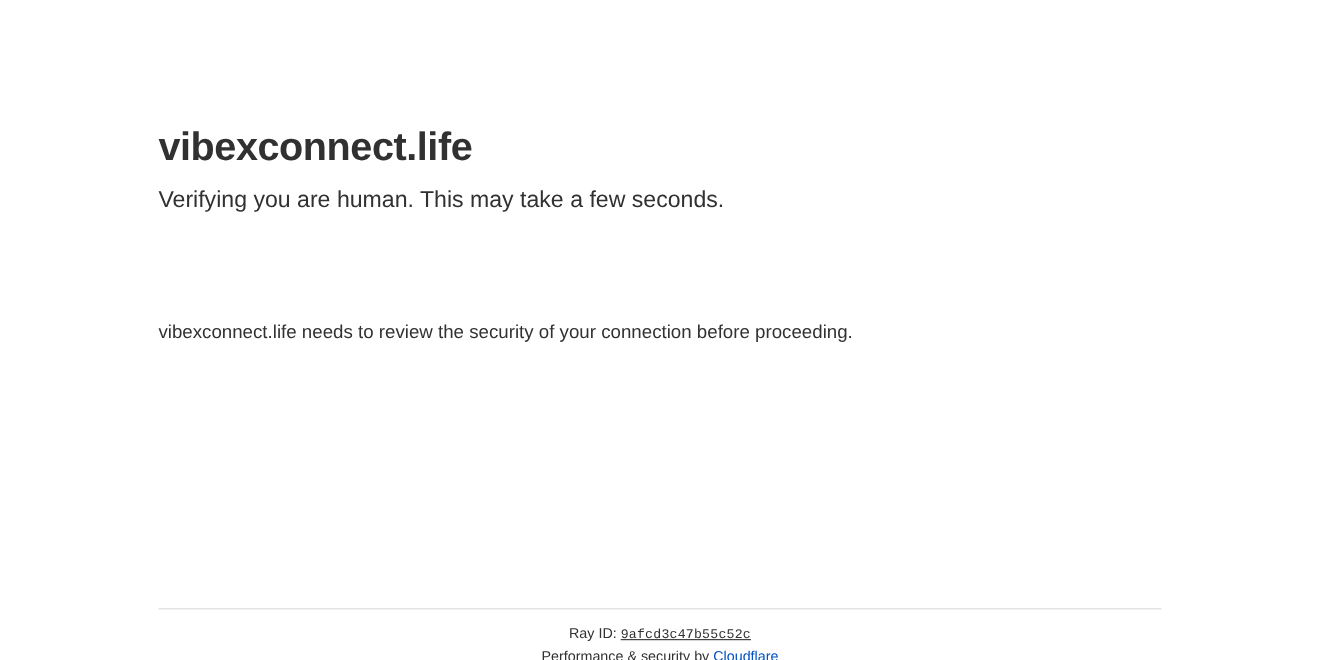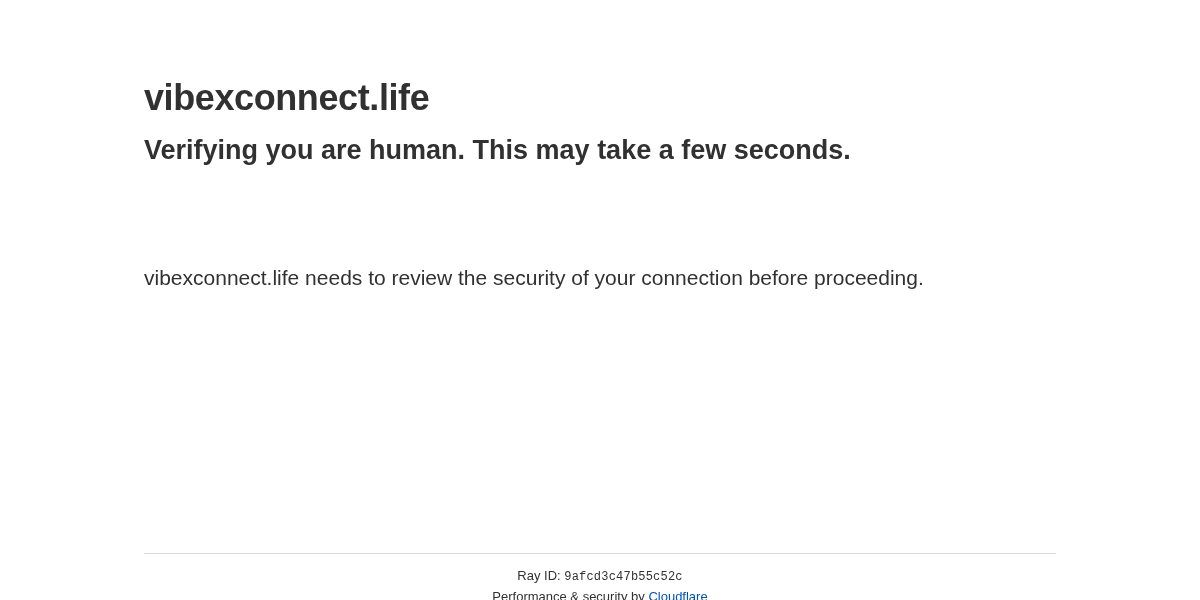--- a/index.html
+++ b/index.html
@@ -22,45 +22,45 @@
 
   .content {
     position: absolute;
     left: 144px;
     top: 0;
     width: 912px;
   }
 
   .title {
     margin: 0;
-    padding-top: 76px;
+    padding-top: 111px;
     font-size: 36px;
     font-weight: bold;
     letter-spacing: -0.4px;
     color: #313131;
     line-height: 1.2;
   }
 
   .subtitle {
     margin: 0;
     padding-top: 14px;
-    font-size: 27px;
-    font-weight: bold;
+    font-size: 21px;
+    font-weight: normal;
     color: #313131;
     line-height: 1.3;
   }
 
   .challenge-area {
     height: 78px;
   }
 
   .body-text {
     margin: 0;
     padding-top: 14px;
-    font-size: 21px;
+    font-size: 17px;
     font-weight: normal;
     color: #313131;
     line-height: 1.72;
     max-width: 800px;
   }
 
   .footer {
     position: absolute;
     left: 144px;
     top: 553px;
@@ -79,20 +79,21 @@
   .ray-label {
     font-family: "Liberation Sans", sans-serif;
     text-align: center;
   }
 
   .ray-id {
     font-family: "Liberation Mono", monospace;
     font-size: 12px;
     letter-spacing: 0.2px;
     color: #313131;
+    text-decoration: underline;
   }
 
   .performance-line {
     padding-top: 5px;
     font-size: 13px;
     color: #313131;
   }
 
   .performance-link {
     color: #0051c3;

